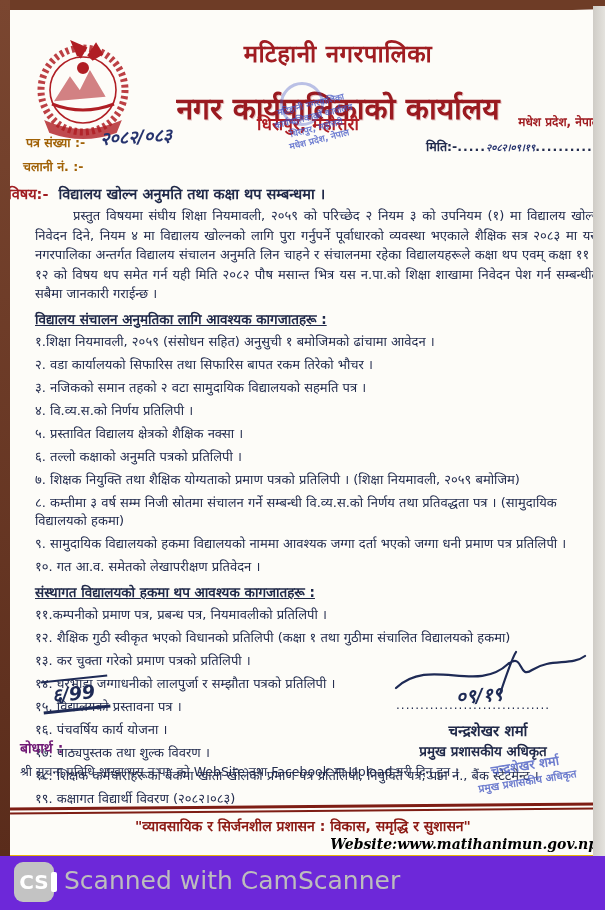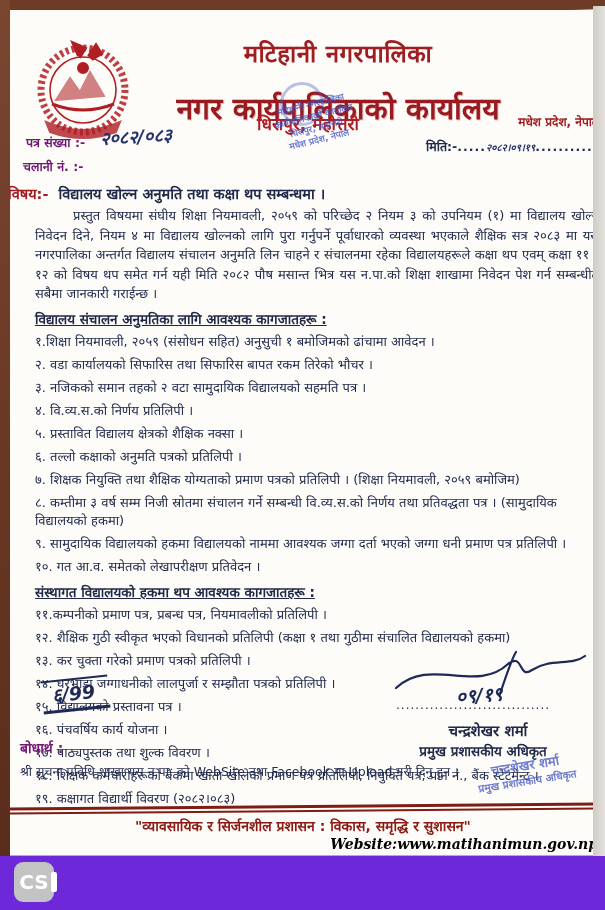--- a/index.html
+++ b/index.html
@@ -21,21 +21,21 @@
   .abs{position:absolute;}
   
   .title-wrap{position:absolute;left:120px;top:26px;width:420px;text-align:center;}
   .title1{font-size:24px;font-weight:bold;color:#a01d22;letter-spacing:.5px;}
   .title2{font-size:30px;font-weight:bold;color:#9a1a20;margin-top:18px;
     text-shadow:1px 1px 0 rgba(154,26,32,.25);}
   .place{position:absolute;left:150px;top:102px;width:300px;text-align:center;
     font-size:17px;font-weight:bold;color:#b01e24;}
   .province{position:absolute;left:450px;top:103px;width:142px;text-align:right;
     font-size:12px;font-weight:bold;color:#a01d22;}
-  .field-label{font-size:12.5px;font-weight:bold;color:#701a75;}
+  .field-label{font-size:12.5px;font-weight:bold;color:#a16207;}
   .ln-row{position:absolute;left:18px;top:124px;}
   .ln-value{position:absolute;left:92px;top:114px;font-size:18px;font-weight:bold;
     color:#26336e;transform:rotate(-3deg);font-style:italic;}
   .chalani{position:absolute;left:15px;top:148px;}
   .miti{position:absolute;left:418px;top:128px;font-size:12.5px;font-weight:bold;color:#232c4e;white-space:nowrap;}
   .miti .ink{color:#26336e;font-size:10px;font-style:italic;}
   .dots{letter-spacing:1px;color:#232c4e;}
   
   .stamp1{position:absolute;left:222px;top:88px;width:170px;text-align:center;
     transform:rotate(-14deg);color:#4256c5;opacity:.75;line-height:1.35;z-index:3;}
@@ -191,13 +191,14 @@
   </div>
   <div class="slogan">"व्यावसायिक र सिर्जनशील प्रशासन : विकास, समृद्धि र सुशासन"</div>
   <div class="website">Website:www.matihanimun.gov.np</div>
 </div>
 
 <div class="bg-left"></div>
 <div class="bg-right"></div>
 
 <div class="cs-strip">
   <div class="cs-icon">CS</div>
+  <div class="cs-text">Scanned with CamScanner</div>
 </div>
 
 </body></html>

